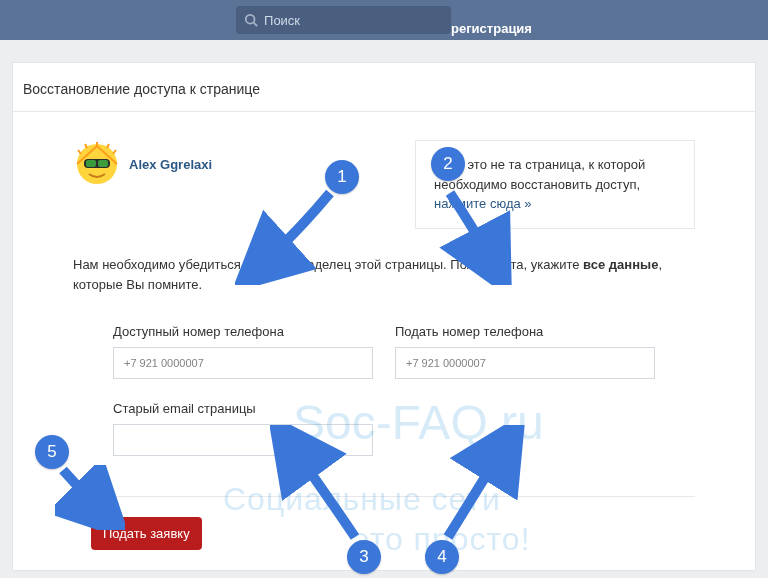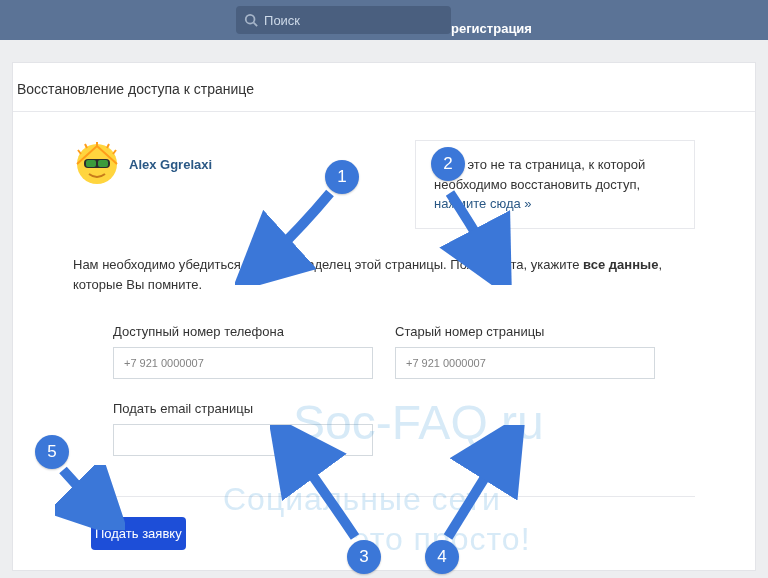--- a/index.html
+++ b/index.html
@@ -56,21 +56,21 @@
       margin: 22px 12px 0 12px;
       border: 1px solid #e3e4e8;
       padding: 0;
       min-height: 500px;
       position: relative;
     }
     .page-title {
       font-size: 14px;
       font-weight: normal;
       color: #333;
-      padding: 18px 18px 14px 4px;
+      padding: 18px 18px 14px 10px;
       border-bottom: 1px solid #e7e8ec;
     }
     .inner {
       padding: 28px 60px 20px 60px;
       position: relative;
     }
     .profile-row {
       display: flex;
       align-items: center;
       gap: 8px;
@@ -129,25 +129,25 @@
       font-size: 11px;
       color: #555;
       outline: none;
     }
     .field-input::placeholder { color: #828282; }
     .divider {
       border-top: 1px solid #e7e8ec;
       margin: 0 0 20px 0;
     }
     .submit-btn {
-      background: #1d4ed8;
+      background: #b91c1c;
       color: #fff;
       border: none;
       border-radius: 4px;
-      padding: 9px 4px;
+      padding: 9px 12px;
       font-size: 13px;
       cursor: pointer;
       margin-left: 18px;
     }
     
     .bubble {
       position: absolute;
       width: 34px;
       height: 34px;
       background: #3b77d8;
@@ -218,25 +218,25 @@
     <p class="instruction">
       <span>Нам необходимо убедиться, что Вы владелец этой страницы. Пожалуйста, укажите </span><b>все данные</b><span>, которые Вы помните.</span>
     </p>
 
     <div class="form-grid">
       <div>
         <label class="field-label">Доступный номер телефона</label>
         <input class="field-input" placeholder="+7 921 0000007" style="">
       </div>
       <div>
-        <label class="field-label">Старый номер страницы</label>
+        <label class="field-label">Подать номер телефона</label>
         <input class="field-input" placeholder="+7 921 0000007" style="">
       </div>
       <div>
-        <label class="field-label">Подать email страницы</label>
+        <label class="field-label">Старый email страницы</label>
         <input class="field-input" placeholder="" style="">
       </div>
     </div>
 
     <div class="divider"></div>
 
     <button class="submit-btn">Подать заявку</button>
 
   </div>
 

